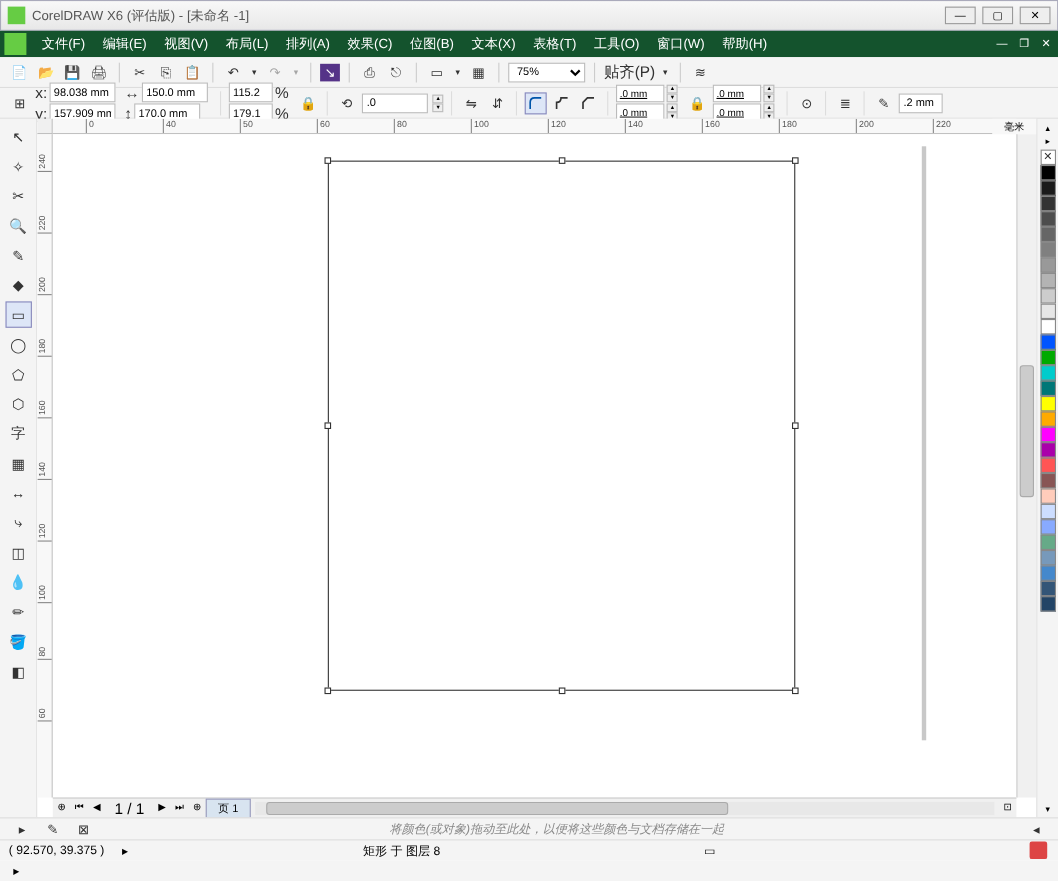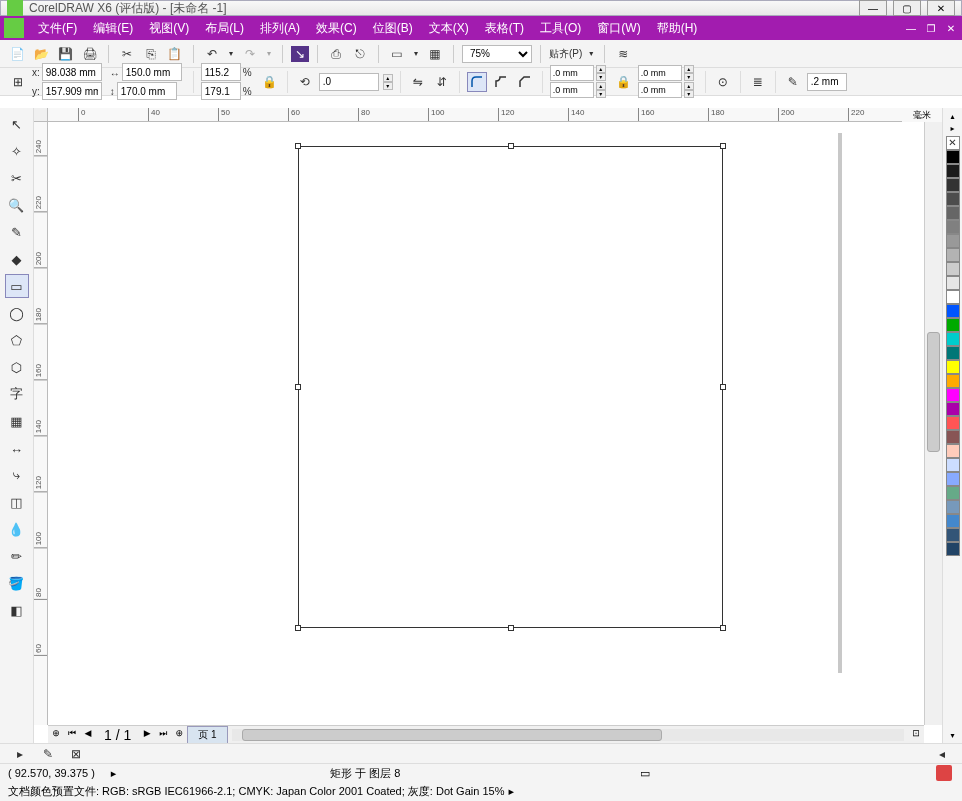--- a/index.html
+++ b/index.html
@@ -1,34 +1,34 @@
 <!DOCTYPE html>
 <html><head>
 <meta charset="utf-8">
 <style>
 * { margin: 0; padding: 0; box-sizing: border-box; }
 body { font-family: "Microsoft YaHei", Tahoma, sans-serif; font-size: 11px; background: #fff; overflow: hidden; width: 962px; height: 801px; }
-.titlebar { height: 16px; background: linear-gradient(#f8f8f8, #e8e8e8); border: 1px solid #aab; display: flex; align-items: center; padding: 0 6px; }
+.titlebar { height: 28px; background: linear-gradient(#f8f8f8, #e8e8e8); border: 1px solid #aab; display: flex; align-items: center; padding: 0 6px; }
 .titlebar .app-icon { width: 16px; height: 16px; background: #6c4; margin-right: 6px; }
 .titlebar .title { flex: 1; color: #555; font-size: 12px; }
 .titlebar .win-btns { display: flex; gap: 6px; }
 .titlebar .win-btn { width: 28px; height: 16px; border: 1px solid #999; background: #eee; font-size: 10px; display: flex; align-items: center; justify-content: center; cursor: pointer; }
-.menubar { height: 24px; background: #a21caf; display: flex; align-items: center; padding: 0 4px; }
+.menubar { height: 24px; background: #14532d; display: flex; align-items: center; padding: 0 4px; }
 .menubar .app-icon { width: 20px; height: 20px; background: #6c4; margin-right: 6px; }
 .menubar .mitem { color: #fff; font-size: 12px; padding: 0 8px; cursor: pointer; }
 .menubar .doc-btns { margin-left: auto; display: flex; gap: 6px; }
 .menubar .doc-btn { width: 14px; height: 14px; color: #fff; font-size: 10px; display: flex; align-items: center; justify-content: center; cursor: pointer; }
 .toolbar1, .toolbar2 { height: 28px; background: #f4f4f4; border-bottom: 1px solid #ddd; display: flex; align-items: center; padding: 0 8px; gap: 4px; }
 .tbtn { width: 20px; height: 20px; display: flex; align-items: center; justify-content: center; cursor: pointer; color: #333; font-size: 12px; }
 .tsep { width: 1px; height: 18px; background: #ccc; margin: 0 4px; }
 .tfield { height: 18px; border: 1px solid #bbb; font-size: 10px; padding: 0 3px; background: #fff; }
 .tfield.w60 { width: 60px; }
 .tfield.w40 { width: 40px; }
 .tfield.w70 { width: 70px; }
-.tlabel { font-size: 10px; color: #333; }
+.tlabel { font-size: 14px; color: #333; }
 .coord-box { display: flex; flex-direction: column; gap: 1px; margin-right: 4px; }
 .coord-row { display: flex; align-items: center; gap: 2px; }
 .spin { width: 10px; display: flex; flex-direction: column; }
 .spin span { height: 8px; border: 1px solid #bbb; font-size: 6px; line-height: 6px; text-align: center; background: #eee; cursor: pointer; }
 .workspace { position: absolute; top: 108px; left: 0; right: 0; bottom: 58px; display: flex; }
 .toolbox { width: 34px; background: #f4f4f4; border-right: 1px solid #ddd; display: flex; flex-direction: column; align-items: center; padding-top: 4px; gap: 3px; }
 .tool { width: 24px; height: 24px; display: flex; align-items: center; justify-content: center; cursor: pointer; font-size: 13px; color: #333; border: 1px solid transparent; }
 .tool.active { border: 1px solid #88b; background: #dde6f7; }
 .canvas-area { flex: 1; position: relative; background: #fff; }
 .ruler-h { position: absolute; top: 0; left: 14px; right: 18px; height: 14px; background: #f8f8f8; border-bottom: 1px solid #bbb; overflow: hidden; }
@@ -59,21 +59,21 @@
 .swatch.none { background: #fff; position: relative; }
 .swatch.none::after { content: "✕"; position: absolute; inset: 0; font-size: 10px; text-align: center; color: #333; line-height: 12px; }
 .doc-palette { height: 20px; background: #f4f4f4; border-top: 1px solid #ddd; display: flex; align-items: center; padding: 0 10px; gap: 8px; position: absolute; bottom: 38px; left: 0; right: 0; }
 .doc-palette .hint { font-style: italic; color: #888; font-size: 11px; margin-left: 260px; }
 .statusbar1 { position: absolute; bottom: 19px; left: 0; right: 0; height: 19px; background: #f4f4f4; border-top: 1px solid #ddd; display: flex; align-items: center; padding: 0 8px; font-size: 11px; gap: 16px; }
 .statusbar2 { position: absolute; bottom: 0; left: 0; right: 0; height: 19px; background: #f4f4f4; display: flex; align-items: center; padding: 0 8px; font-size: 11px; }
 .statusbar1 .obj-label { position: absolute; left: 330px; }
 .statusbar1 .user-icon { position: absolute; right: 10px; width: 16px; height: 16px; background: #d44; border-radius: 2px; }
 .pal-arrow { width: 14px; height: 12px; text-align: center; font-size: 8px; cursor: pointer; }
 .propbar-sep { width: 1px; height: 22px; background: #ddd; margin: 0 3px; }
-.small-input { width: 44px; height: 16px; border: 1px solid #bbb; font-size: 9px; padding: 0 2px; }
+.small-input { width: 44px; height: 16px; border: 1px solid #bbb; font-size: 9px; padding: 0 2px; text-decoration: underline; }
 svg { display: block; }
 </style>
 </head>
 <body>
 
 <div class="titlebar">
   <div class="app-icon"></div>
   <div class="title">CorelDRAW X6 (评估版) - [未命名 -1]</div>
   <div class="win-btns">
     <div class="win-btn">—</div>
@@ -363,26 +363,26 @@
         <div class="swatch" style="background: rgb(34, 68, 102);"></div>
       </div>
     <div class="pal-arrow" style="margin-top:auto;">▾</div>
   </div>
 </div>
 
 <div class="doc-palette">
   <div class="tbtn">▸</div>
   <div class="tbtn">✎</div>
   <div class="tbtn">⊠</div>
+  <div class="hint">将颜色(或对象)拖动至此处，以便将这些颜色与文档存储在一起</div>
   <div class="tbtn" style="margin-left:auto;">◂</div>
 </div>
 
 <div class="statusbar1">
   <span>( 92.570, 39.375 )</span>
   <span>▸</span>
   <span class="obj-label">矩形 于 图层 8</span>
   <span style="position:absolute;left:640px;">▭</span>
   <div class="user-icon"></div>
 </div>
 <div class="statusbar2">
-  <span>文档颜色预置文件: RGB: sRGB IEC61966-2.1; CMYK: Japan Color 2001 Coated; 灰度: Dot Gain 15%</span>
   <span style="margin-left:4px;">▸</span>
 </div>
 
 </body></html>

